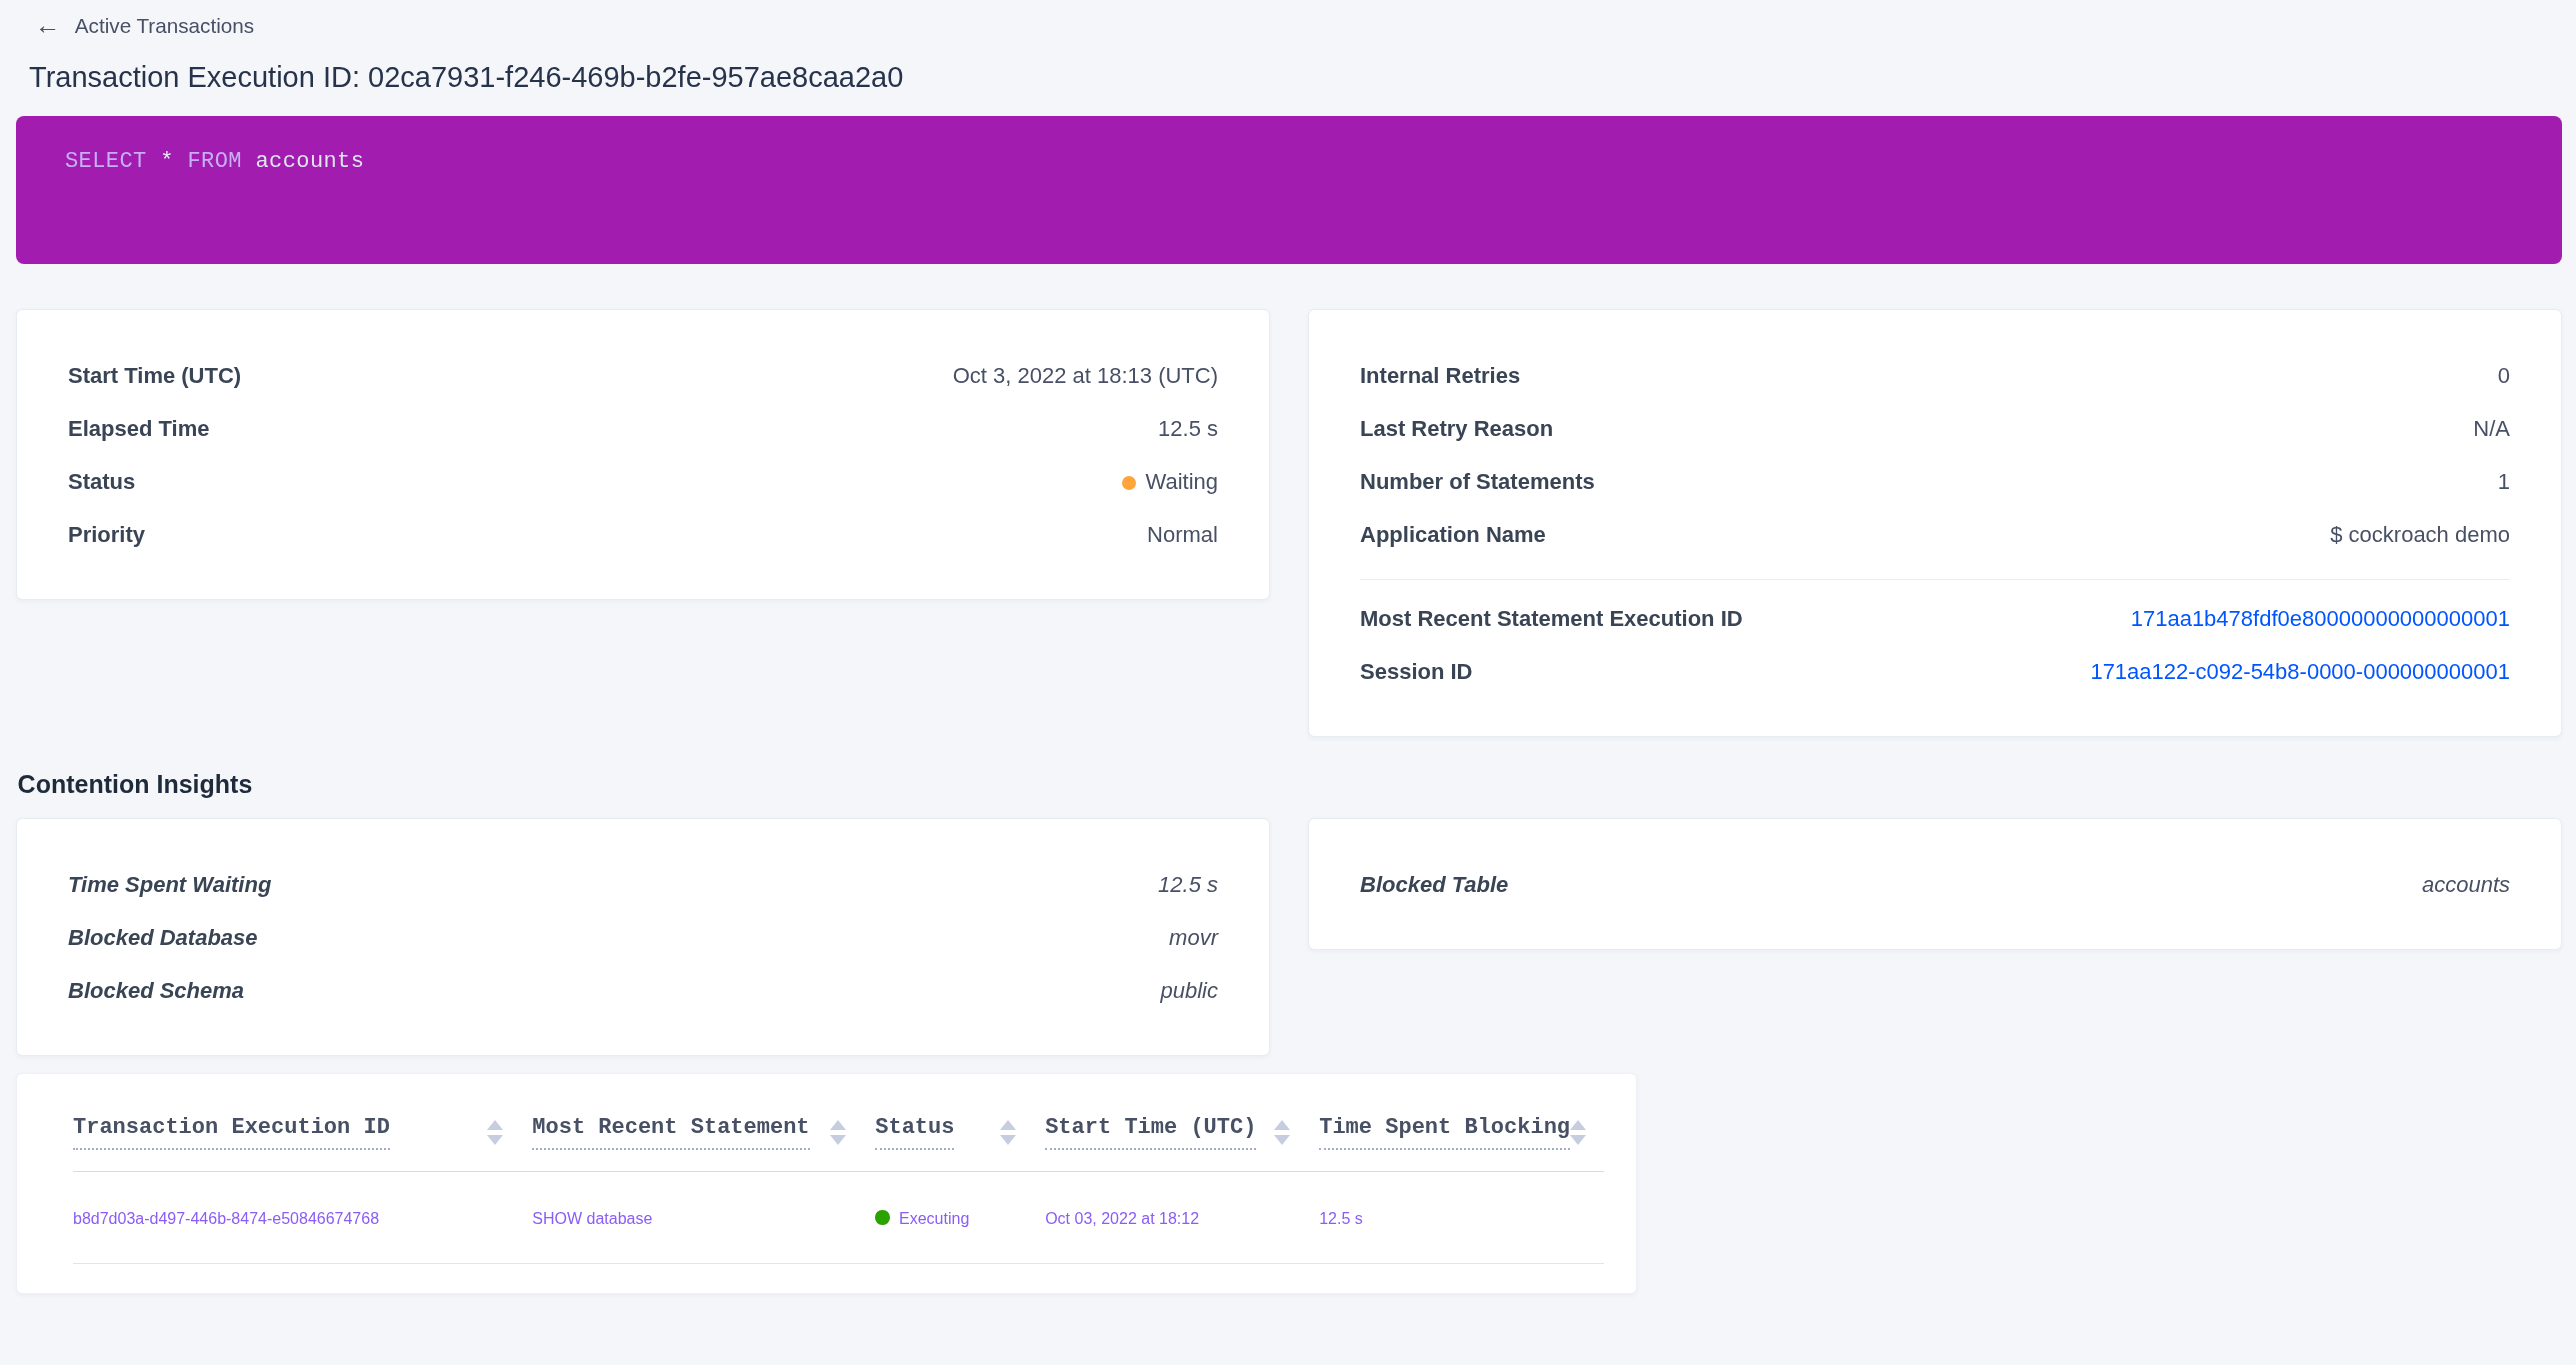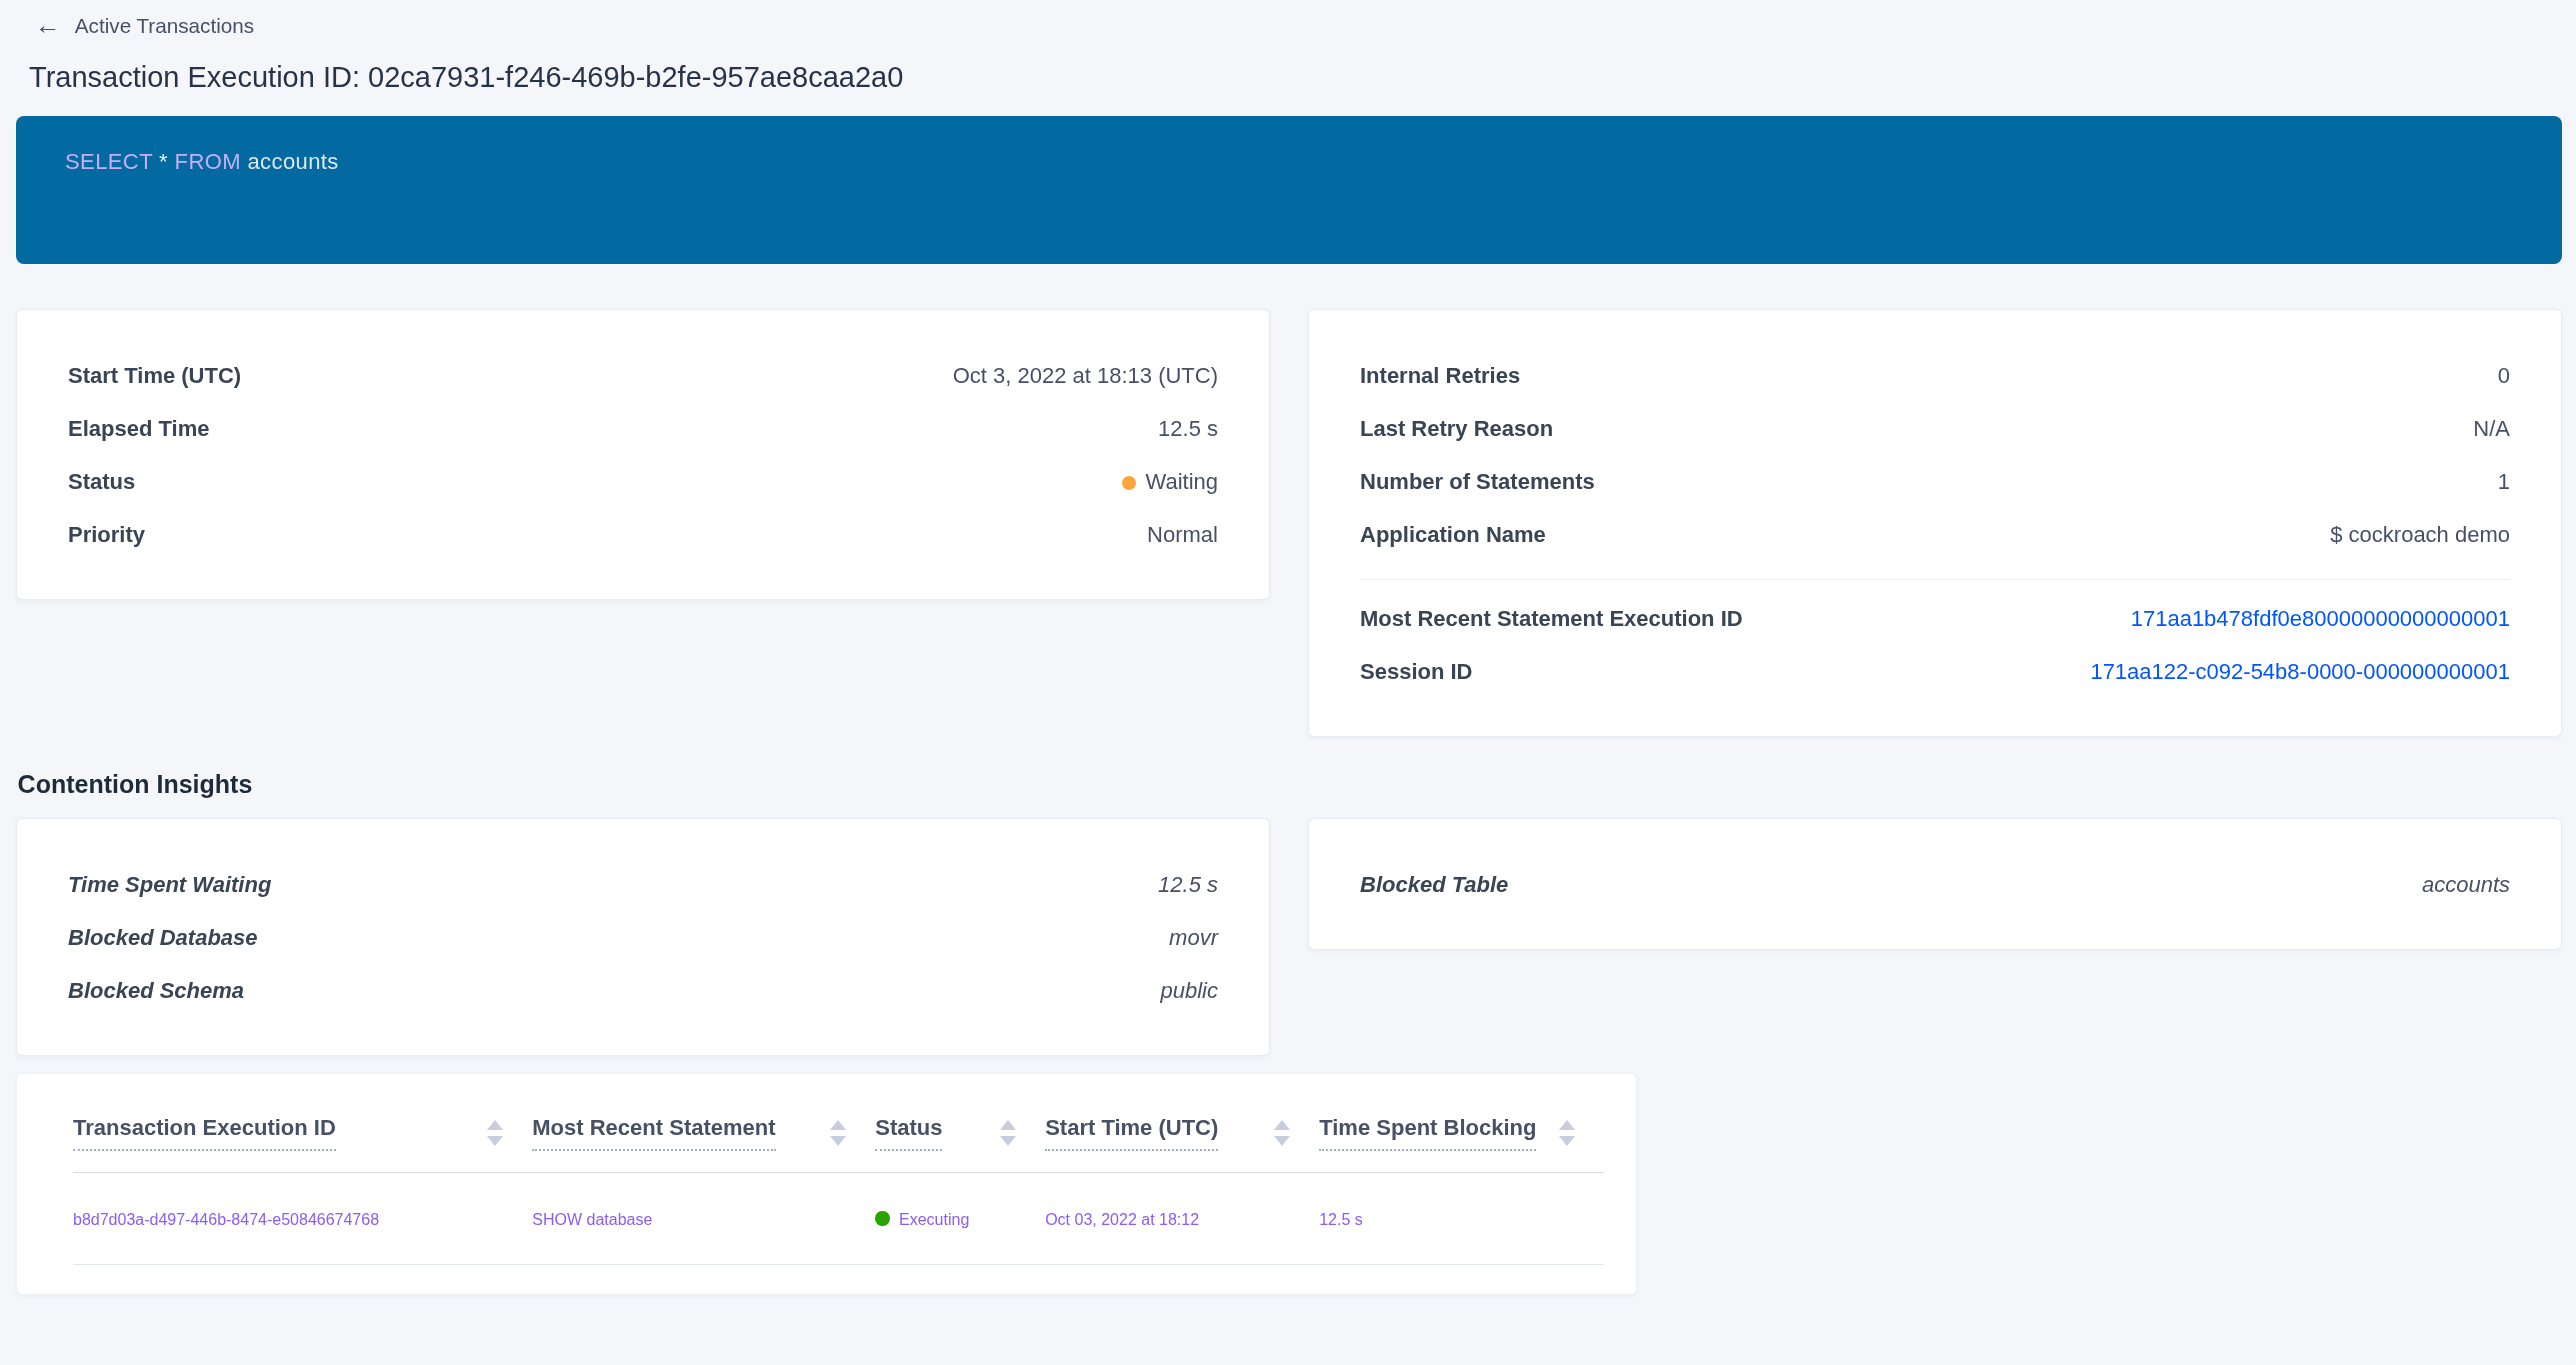--- a/index.html
+++ b/index.html
@@ -22,23 +22,23 @@
 
   
   .page-title {
     margin:19px 0 0 13px;
     font-size:29px; font-weight:normal; color:#26334a; line-height:33px;
   }
 
   
   .sql-box {
     margin-top:22px; height:148px; width:2546px;
-    background:#0369a1; border-radius:8px;
+    background:#a21caf; border-radius:8px;
     padding:32px 49px;
-    font-family:Liberation Sans, sans-serif;
+    font-family:Liberation Mono, monospace;
     font-size:22px; line-height:27px; letter-spacing:0.4px;
     white-space:pre;
   }
   .kw   { color:#c7aef5; }
   .star { color:#e8edf3; }
   .ident{ color:#dfe7ee; }
 
   
   .grid {
     display:grid; grid-template-columns:1fr 1fr; gap:38px;
@@ -70,21 +70,21 @@
   .table-card {
     margin-top:17.5px; width:1621px;
     background:#ffffff; border:0.8px solid #eef1f6; border-radius:6.4px;
     box-shadow:0 1.6px 4px rgba(60,70,90,.05);
     padding:0 32px 29px 56px;
   }
   table { width:100%; border-collapse:collapse; table-layout:fixed; }
   th {
     text-align:left; padding:41px 0 20.7px;
     border-bottom:1.6px solid #d6dbe6;
-    font-size:22px; color:#475064; vertical-align:top; cursor:pointer;
+    font-size:22px; color:#475064; vertical-align:top; cursor:pointer;font-family:Liberation Mono, monospace;
   }
   .th-inner { display:flex; justify-content:space-between; align-items:center; padding-right:29px; }
   .th-label { border-bottom:2.4px dotted #a3aec2; padding-bottom:8px; font-weight:bold; white-space:nowrap; }
   .sort { display:inline-flex; flex-direction:column; gap:5.6px; flex:none; }
   .sort .up   { width:0; height:0; border-left:8.8px solid transparent; border-right:8.8px solid transparent; border-bottom:10.3px solid #c5cddf; }
   .sort .down { width:0; height:0; border-left:8.8px solid transparent; border-right:8.8px solid transparent; border-top:10.3px solid #c5cddf; }
   td {
     padding:38px 0 35px;
     border-bottom:1.6px solid #dfe4ee;
     font-size:16px; color:#8b5cf6; white-space:nowrap; overflow:hidden;

